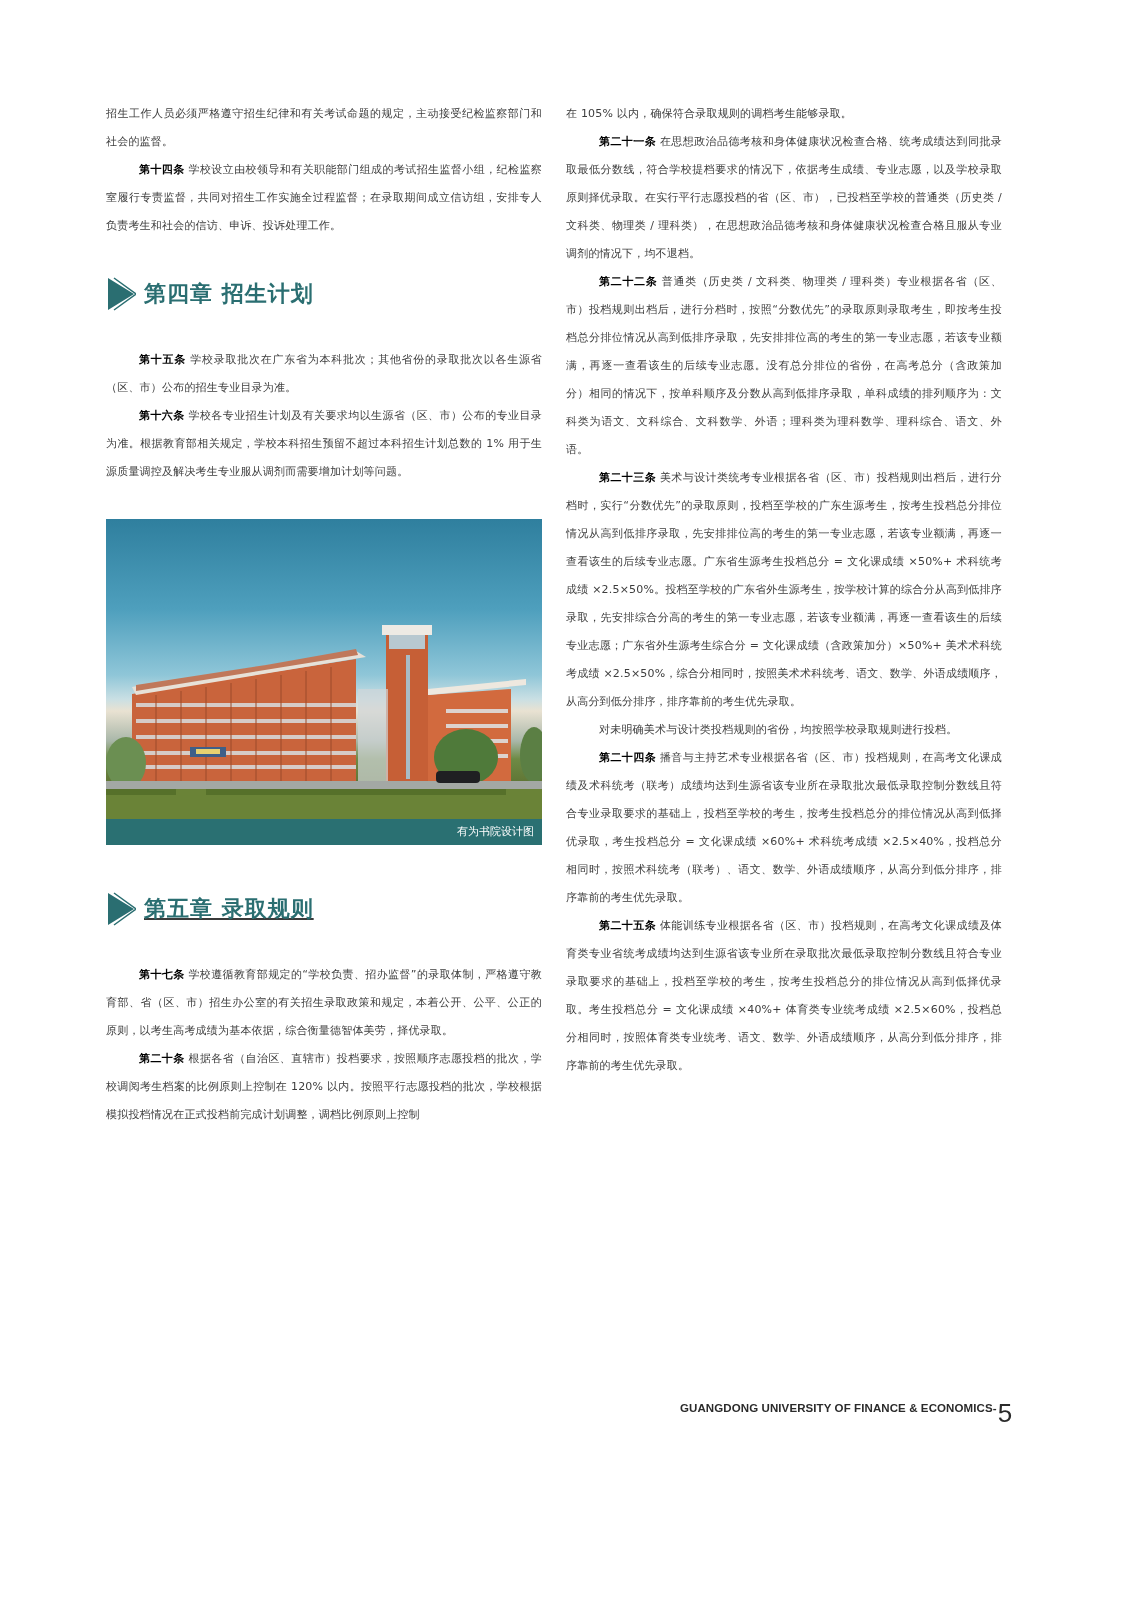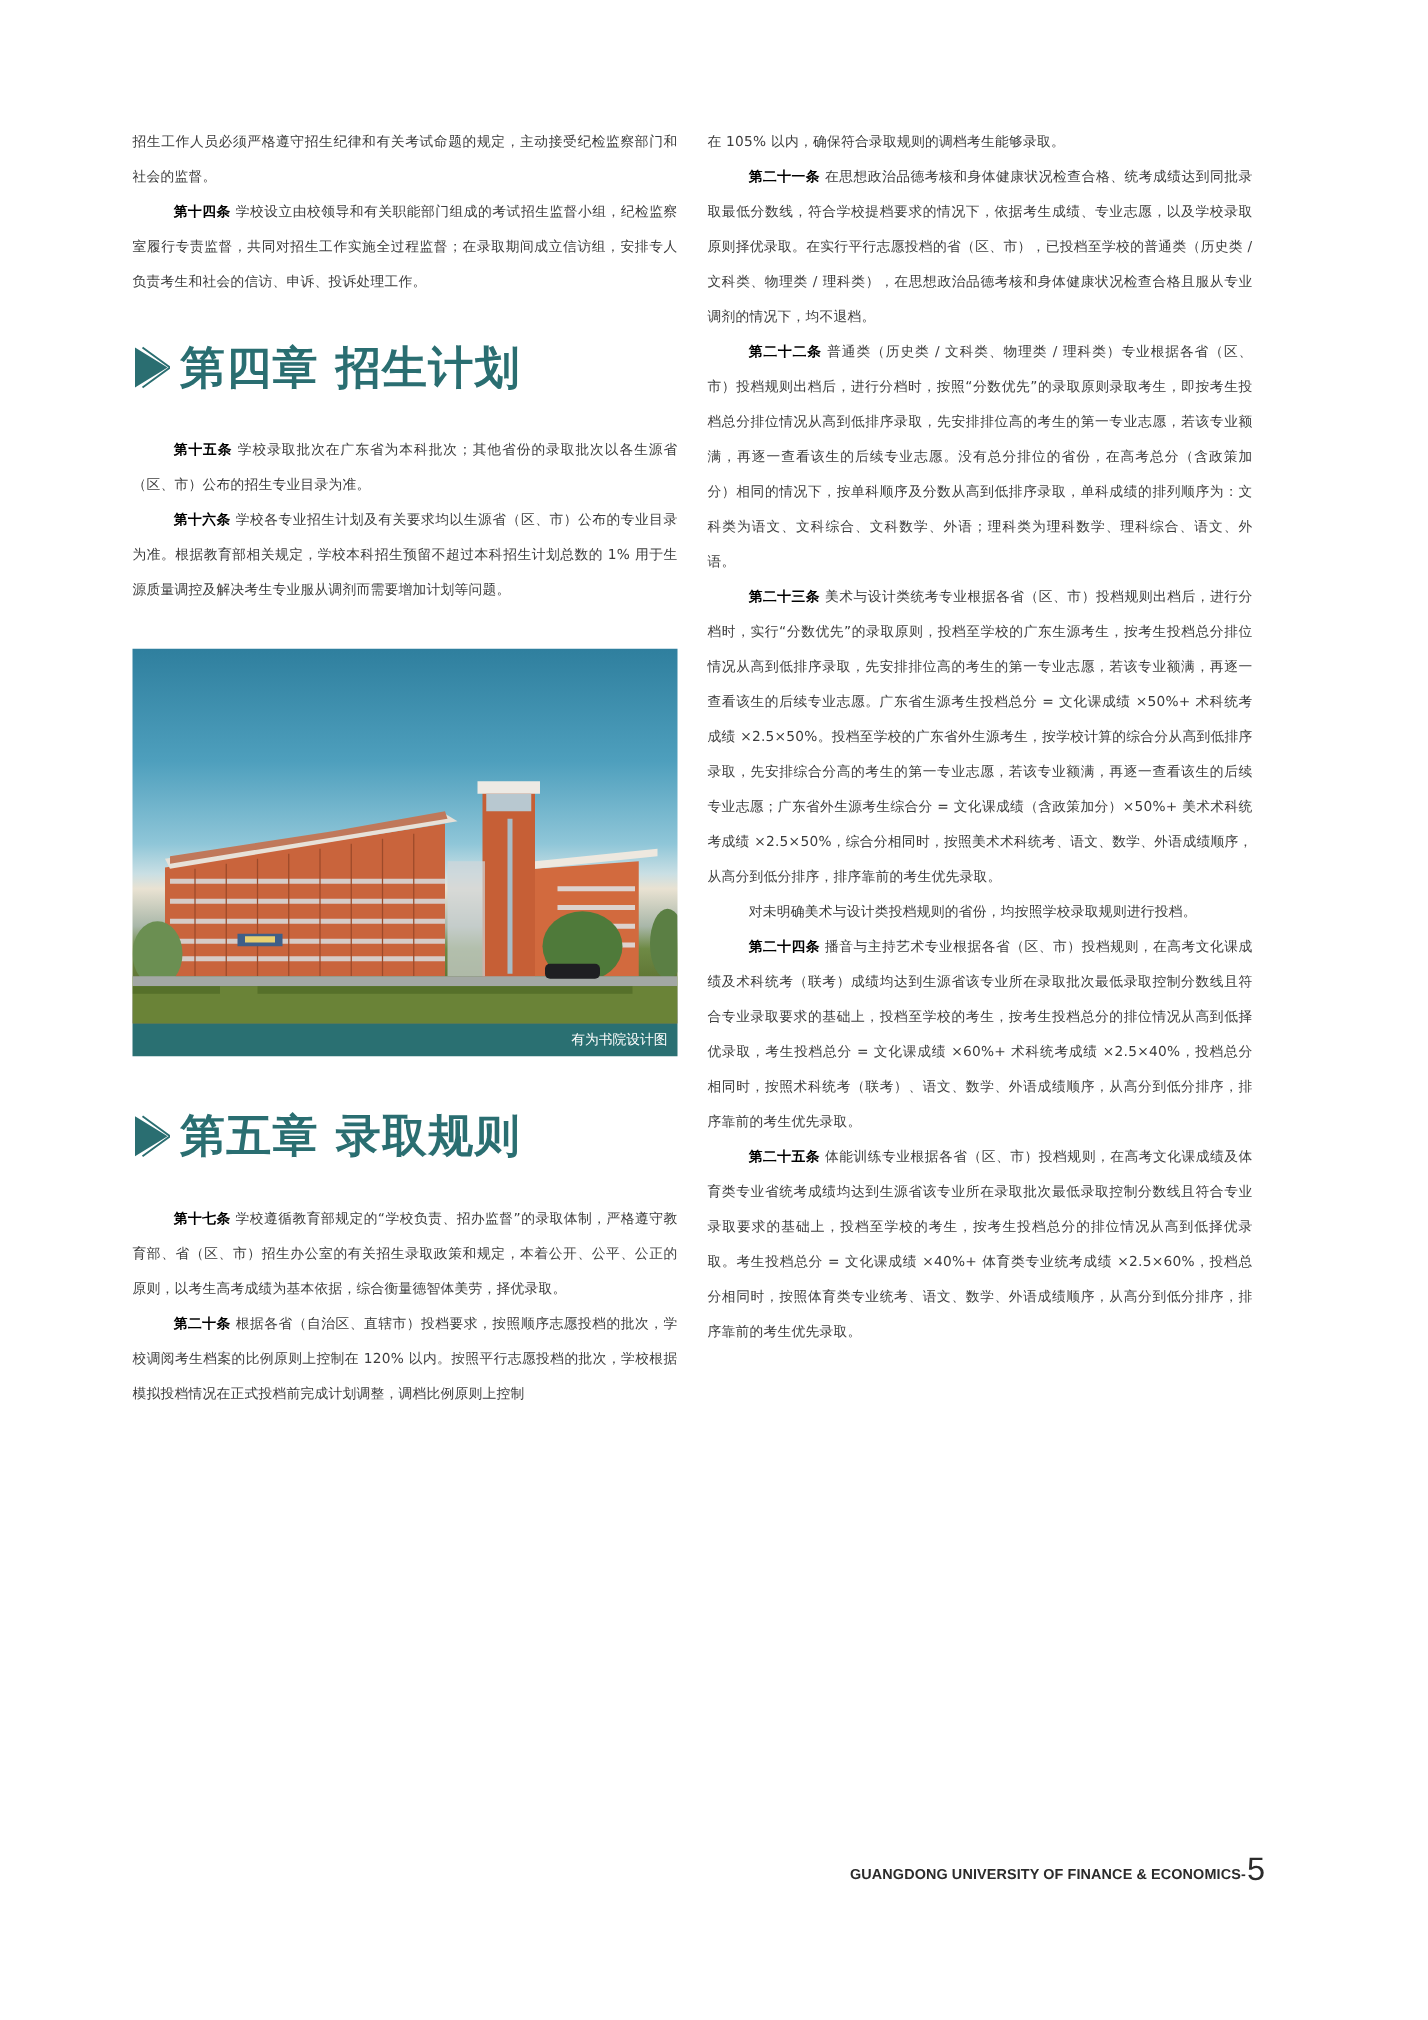--- a/index.html
+++ b/index.html
@@ -16,38 +16,38 @@
     letter-spacing: 0.2px; color: #3d3d3d;
   }
   .p.indent { text-indent: 33px; }
   .p b { color: #000000; font-weight: bold; }
   .chapter {
     display: flex; align-items: center; height: 48px; margin: 30px 0 28px 0;
   }
   .chapter .arrow { width: 30px; height: 36px; margin-right: 8px; }
   .chapter .title {
     font-family: "DejaVu Serif", "Liberation Serif", serif;
-    font-weight: bold; font-size: 36px; color: #2a6e71; letter-spacing: 1px;
+    font-weight: bold; font-size: 22px; color: #2a6e71; letter-spacing: 1px;
   }
   .figure {
     position: relative; width: 436px; height: 326px; margin: 33px 0 0 0;
   }
   .figure .photo {
     position: absolute; left: 0; top: 0; width: 436px; height: 300px;
     background: linear-gradient(180deg, #2f7f9e 0%, #4e9fbd 30%, #8fc6d8 52%, #c9dfe4 60%, #e9e2d2 64%, #a9b7a9 74%, #6e8a45 80%, #586b2c 92%, #3a4a22 100%);
     overflow: hidden;
   }
   .figure .caption-bar {
     position: absolute; left: 0; top: 300px; width: 436px; height: 26px;
     background: #2a7072; color: #ffffff; font-size: 11px; line-height: 26px;
     text-align: right; padding-right: 8px; box-sizing: border-box;
   }
   .footer {
-    position: absolute; left: 680px; top: 1478px; height: 30px;
-    display: flex; align-items: flex-end;
+    position: absolute; left: 680px; top: 1400px; height: 30px;
+    display: flex; align-items: flex-start;
   }
   .footer .uni {
     font-family: "Liberation Sans", sans-serif; font-weight: bold;
     font-size: 11.5px; color: #2b2b2b; letter-spacing: 0.1px; line-height: 16px;
   }
   .footer .pg {
     font-family: "Liberation Sans", sans-serif; font-size: 26px; color: #2b2b2b;
     line-height: 26px; margin-left: 1px;
   }
 </style>
@@ -121,21 +121,21 @@
         <rect x="330" y="252" width="44" height="12" rx="4" fill="#1f1f22"></rect>
 
         <rect x="0" y="270" width="436" height="30" fill="#6a8337"></rect>
         <rect x="0" y="270" width="70" height="6" fill="#56702a"></rect>
         <rect x="100" y="270" width="300" height="6" fill="#56702a"></rect>
       </svg>
     </div>
     <div class="caption-bar">有为书院设计图</div>
   </div>
 
-  <div class="chapter" style="margin-top:40px;">
+  <div class="chapter" style="margin-top:40px;text-decoration:underline;">
     <svg class="arrow" viewBox="0 0 30 36">
       <polygon points="2,2 28,18 2,34" fill="#2a6e71"></polygon>
       <polyline points="8,2 30,18 8,34" fill="none" stroke="#2a6e71" stroke-width="1.5"></polyline>
     </svg>
     <span class="title">第五章  录取规则</span>
   </div>
 
   <p class="p indent"><b>第十七条</b>&nbsp;<span>学校遵循教育部规定的“学校负责、招办监督”的录取体制，严格遵守教育部、省（区、市）招生办公室的有关招生录取政策和规定，本着公开、公平、公正的原则，以考生高考成绩为基本依据，综合衡量德智体美劳，择优录取。</span></p>
   <p class="p indent"><b>第二十条</b>&nbsp;<span>根据各省（自治区、直辖市）投档要求，按照顺序志愿投档的批次，学校调阅考生档案的比例原则上控制在 120% 以内。按照平行志愿投档的批次，学校根据模拟投档情况在正式投档前完成计划调整，调档比例原则上控制</span></p>
 </div>

